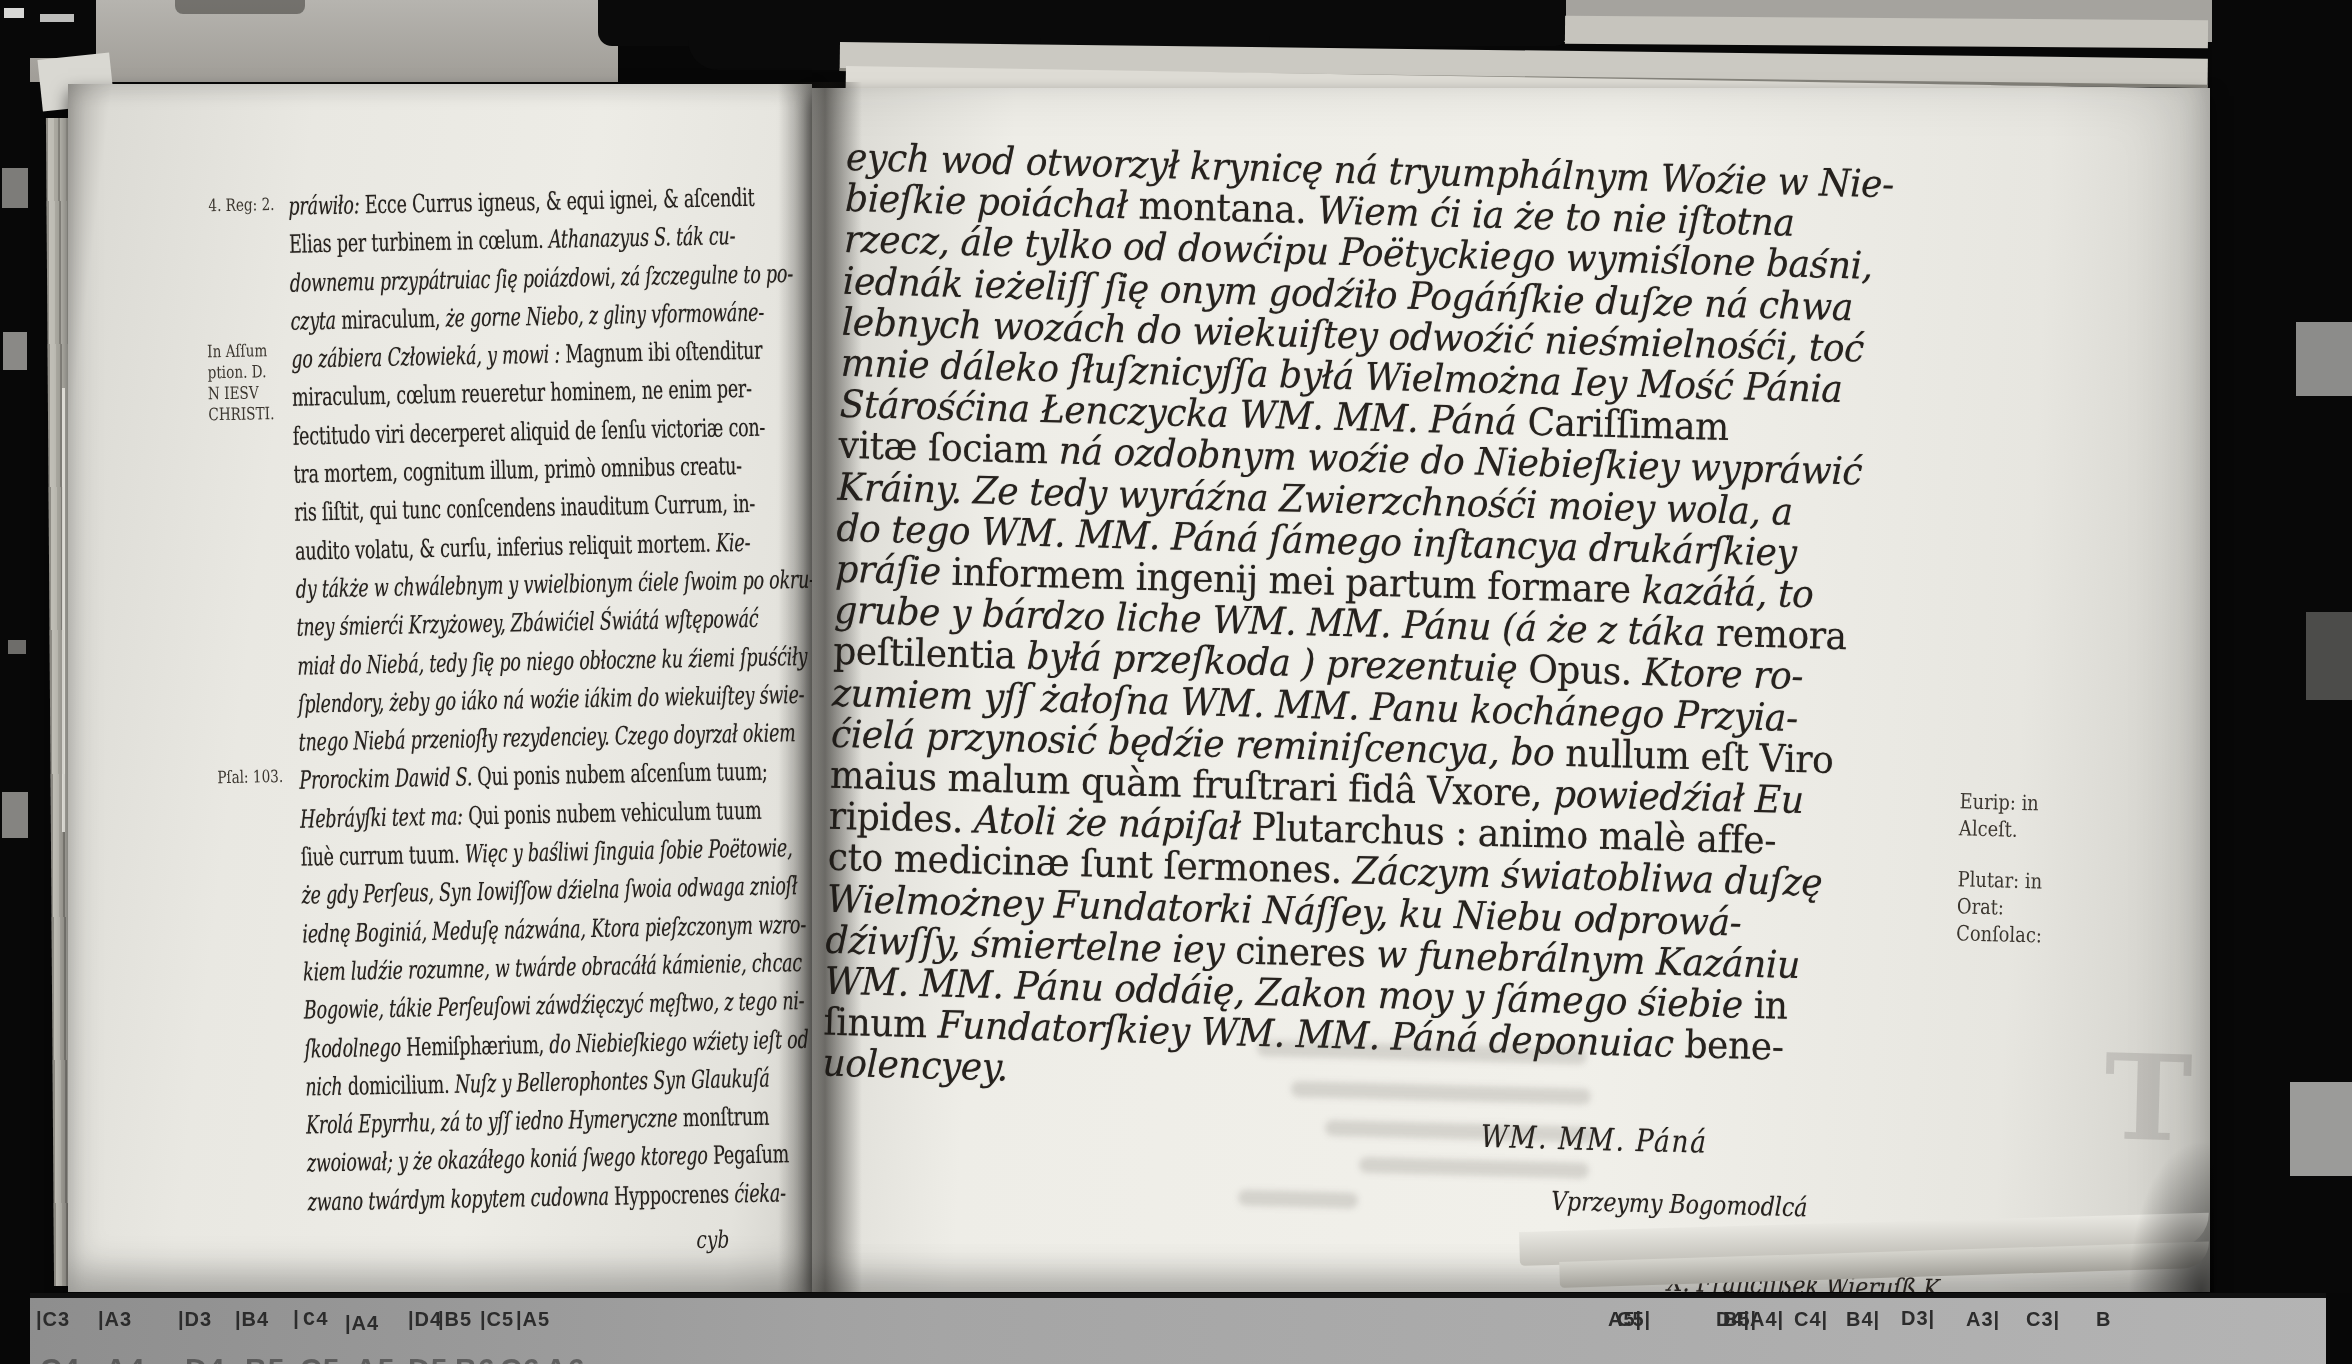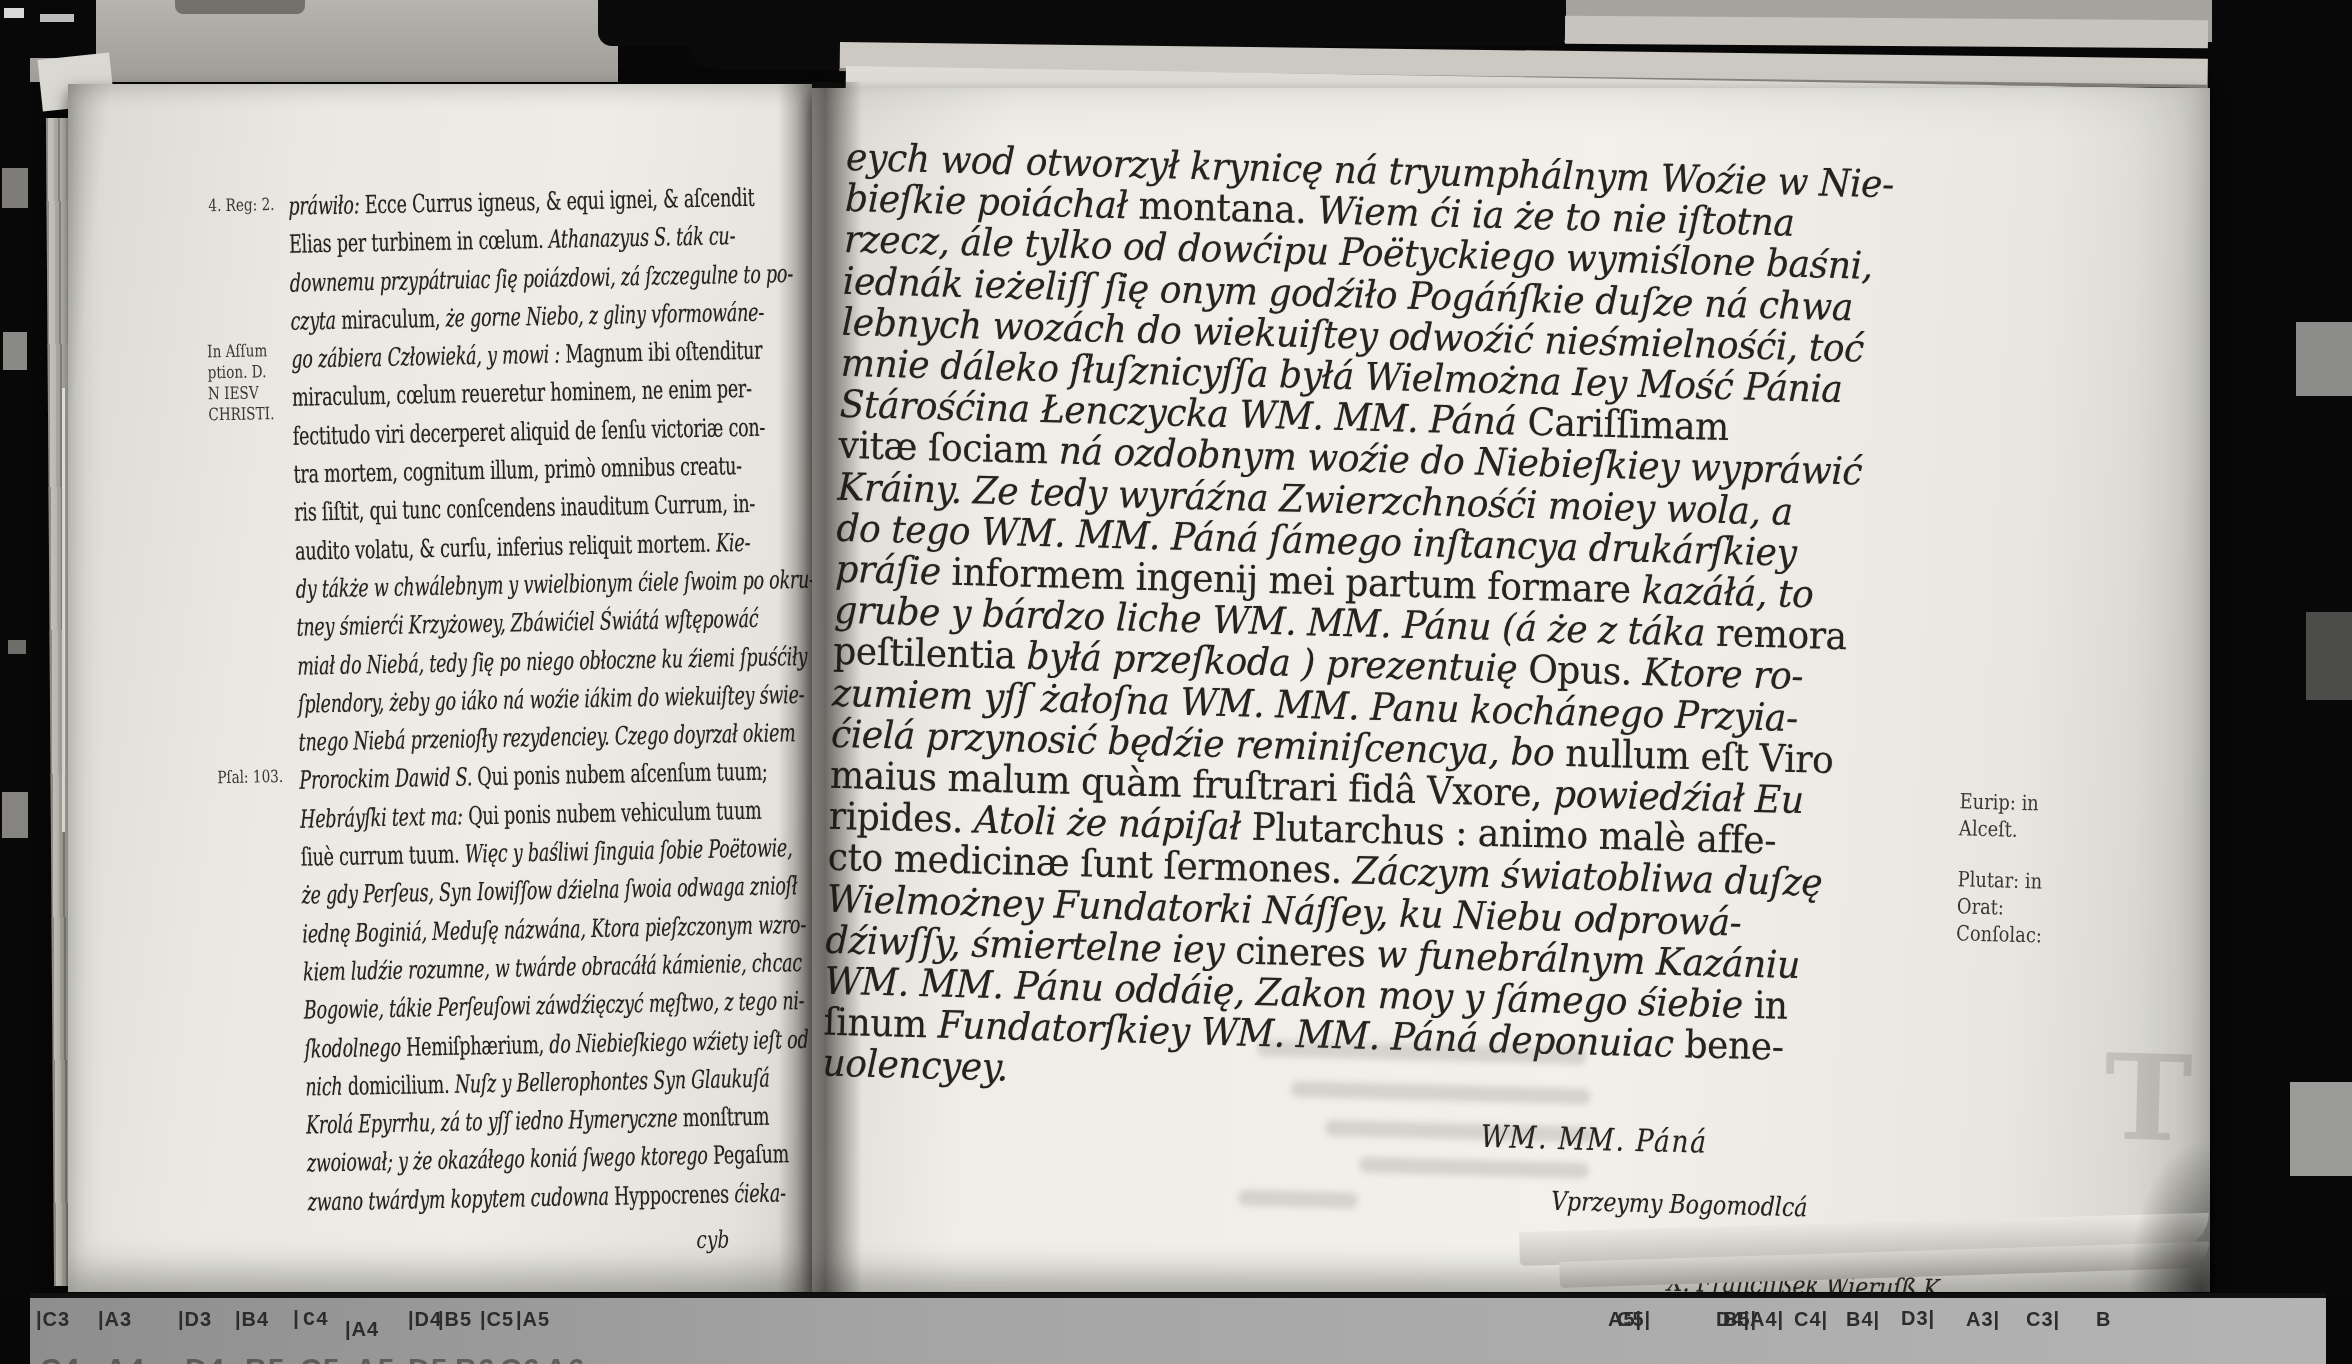--- a/index.html
+++ b/index.html
@@ -226,21 +226,21 @@
   <div class="abs bcurl2"></div>
   <div class="abs cornerdark"></div>
 
   <div class="abs bottom-strip">
     <div id="row1-left">
         <span class="flabel" style="left: 36px; top: 10px;">|C3</span>
         <span class="flabel" style="left: 98px; top: 10px;">|A3</span>
         <span class="flabel" style="left: 178px; top: 10px;">|D3</span>
         <span class="flabel" style="left: 235px; top: 10px; text-align: center;">|B4</span>
         <span class="flabel" style="left: 290px; top: 10px; font-family: Liberation Mono, monospace;">|C4</span>
-        <span class="flabel" style="left: 345px; top: 20px;">|A4</span>
+        <span class="flabel" style="left: 345px; top: 14px;">|A4</span>
         <span class="flabel" style="left: 392px; top: 10px; padding-left: 16px;">|D4</span>
         <span class="flabel" style="left: 438px; top: 10px;">|B5</span>
         <span class="flabel" style="left: 480px; top: 10px;">|C5</span>
         <span class="flabel" style="left: 516px; top: 10px;">|A5</span>
       </div>
     <div id="row2-left" class="faint">
         <span class="flabel" style="left: 40px; top: 54px;">C4</span>
         <span class="flabel" style="left: 105px; top: 54px;">A4</span>
         <span class="flabel" style="left: 185px; top: 54px;">D4</span>
         <span class="flabel" style="left: 245px; top: 54px;">B5</span>

